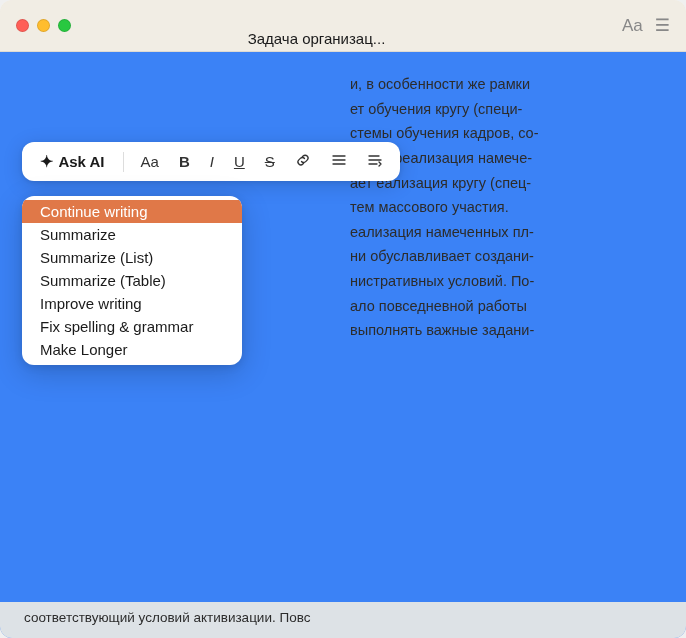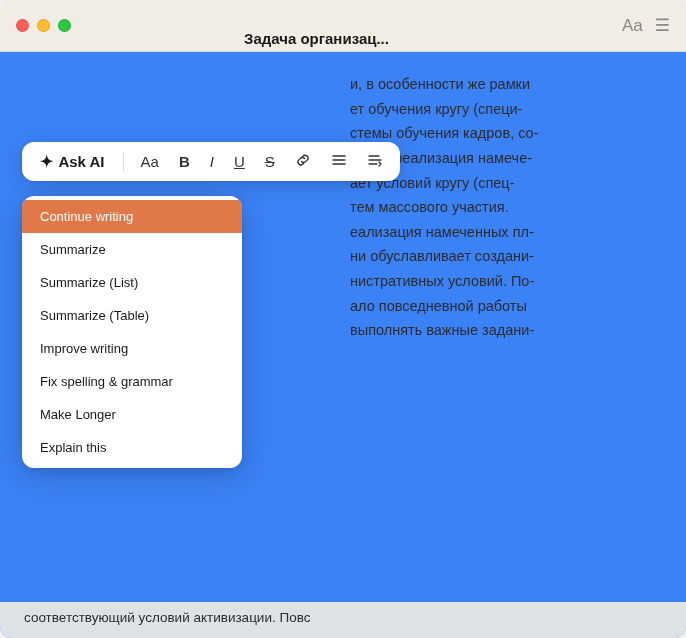--- a/index.html
+++ b/index.html
@@ -50,21 +50,21 @@
     }
 
     .traffic-light.red { background: #ff5f57; border: 0.5px solid rgba(0,0,0,0.12); }
     .traffic-light.yellow { background: #ffbd2e; border: 0.5px solid rgba(0,0,0,0.12); }
     .traffic-light.green { background: #28c840; border: 0.5px solid rgba(0,0,0,0.12); }
 
     .title-text {
       flex: 1;
       text-align: center;
       font-size: 15px;
-      font-weight: 700;
+      font-weight: 400;
       color: #1a1a1a;
       margin-left: -60px;
       margin-top: 26px;
     }
 
     .title-icons {
       display: flex;
       gap: 12px;
       align-items: center;
       color: #666;
@@ -152,22 +152,22 @@
       background: white;
       border-radius: 12px;
       box-shadow: 0 8px 30px rgba(0,0,0,0.18), 0 2px 8px rgba(0,0,0,0.1);
       min-width: 220px;
       z-index: 20;
       overflow: hidden;
       padding: 4px 0;
     }
 
     .menu-item {
-      padding: 9px 18px;
-      font-size: 13px;
+      padding: 3px 18px;
+      font-size: 15px;
       color: #1a1a1a;
       cursor: pointer;
       display: block;
     }
 
     .menu-item.active {
       background: #e07848;
       color: white;
       font-weight: 500;
     }
@@ -203,21 +203,21 @@
       <span class="title-icon">☰</span>
     </div>
   </div>
 
   <div class="doc-content">
     <div class="doc-text">
       <div>и, в особенности же рамки</div>
       <div>ет обучения кругу (специ-</div>
       <div>стемы обучения кадров, со-</div>
       <div>рищи! реализация намече-</div>
-      <div>ает условий кругу (спец-</div>
+      <div>ает еализация кругу (спец-</div>
       <div>тем массового участия.</div>
       <div>еализация намеченных пл-</div>
       <div>ни обуславливает создани-</div>
       <div>нистративных условий. По-</div>
       <div>ало повседневной работы</div>
       <div>выполнять важные задани-</div>
     </div>
   </div>
 
   <div class="bottom-strip">соответствующий условий активизации. Повс</div>
@@ -258,14 +258,13 @@
 </div>
 
 <div class="dropdown-menu">
   <div class="menu-item active">Continue writing</div>
   <div class="menu-item">Summarize</div>
   <div class="menu-item">Summarize (List)</div>
   <div class="menu-item">Summarize (Table)</div>
   <div class="menu-item">Improve writing</div>
   <div class="menu-item">Fix spelling &amp; grammar</div>
   <div class="menu-item">Make Longer</div>
-  <div class="menu-item">Explain this</div>
 </div>
 
 </body></html>

